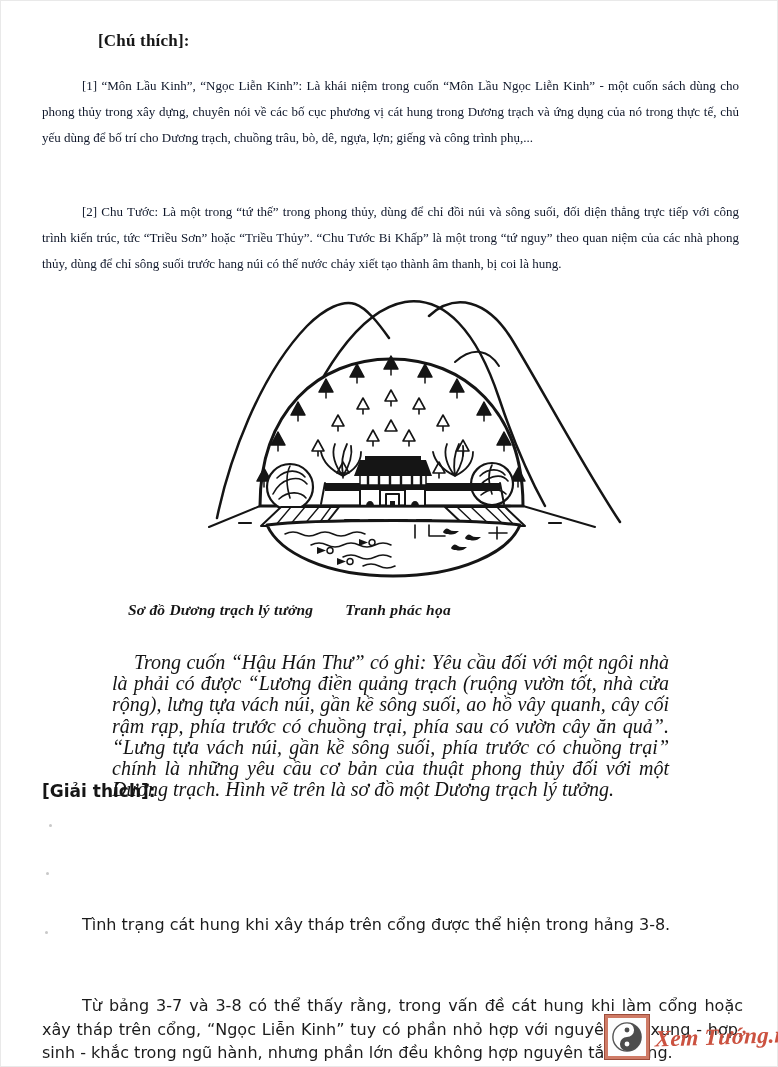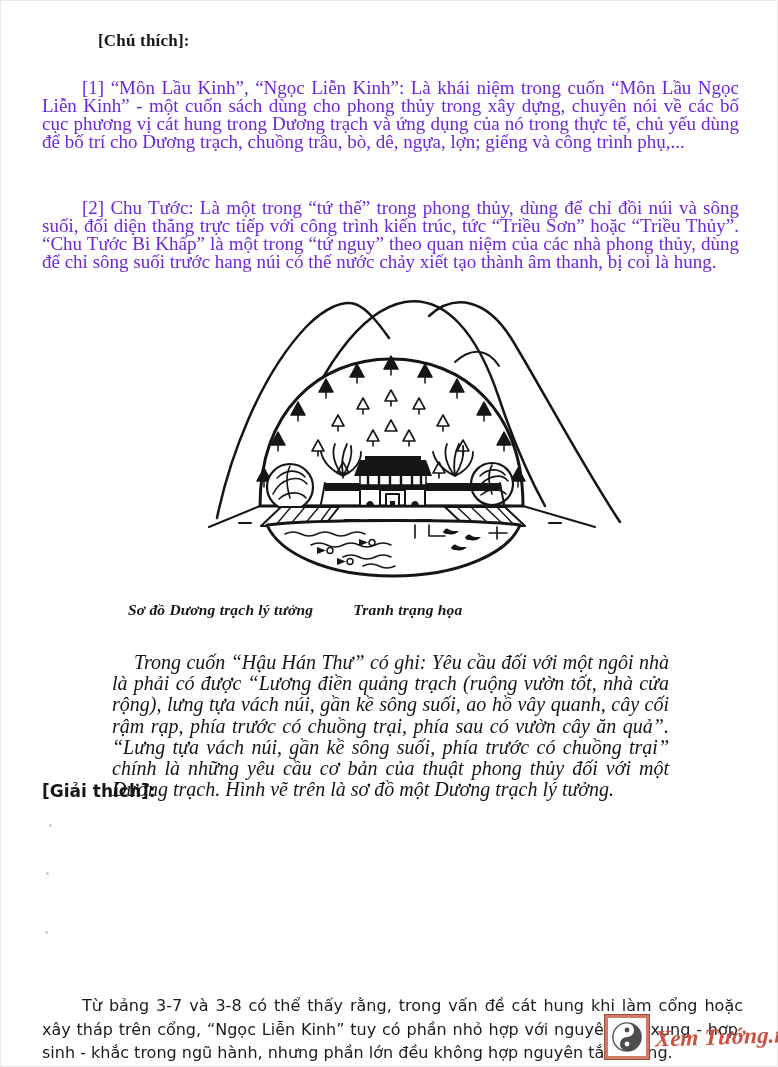--- a/index.html
+++ b/index.html
@@ -13,31 +13,31 @@
     background:#ffffff;color:#161616;overflow:hidden;
     box-shadow:inset 0 0 0 1px #e9e9e9;
   }
   
   .notes-heading{
     position:absolute;left:50px;top:31px;
     font-size:17px;font-weight:bold;letter-spacing:.2px;margin-left:48px;
   }
   .note-para{
     position:absolute;left:42px;width:697px;
-    font-size:19px;line-height:18px;text-align:justify;
-    text-indent:40px;color:#6d28d9;
+    font-size:13px;line-height:26px;text-align:justify;
+    text-indent:40px;color:#0f172a;
   }
   .note-1{top:60px;}
   .note-2{top:163px;margin-top:36px;}
   
   .figure{position:absolute;left:193px;top:280px;width:430px;height:312px;}
   .figure svg{display:block;width:430px;height:312px;}
   .captions{
     position:absolute;left:128px;top:601px;
-    display:flex;gap:40px;
+    display:flex;gap:32px;
     font-size:15.5px;font-weight:bold;font-style:italic;letter-spacing:.2px;
   }
   .fig-quote{
     position:absolute;left:112px;top:632px;width:557px;
     font-size:20px;line-height:21.2px;font-style:italic;
     text-align:justify;text-indent:22px;color:#141414;
   }
   
   .exp-heading{
     position:absolute;left:42px;top:781px;
@@ -208,26 +208,27 @@
           <path d="M 250,252 q 3,-6 7,-2 q 1,1 4,1 l 5,0 q -5,5 -11,3 q -4,0 -5,-2 z"></path>
           <path d="M 272,258 q 3,-6 7,-2 q 1,1 4,1 l 5,0 q -5,5 -11,3 q -4,0 -5,-2 z"></path>
           <path d="M 258,268 q 3,-6 7,-2 q 1,1 4,1 l 5,0 q -5,5 -11,3 q -4,0 -5,-2 z"></path>
         </g>
       </g>
     </svg>
   </div>
 
   <div class="captions">
     <span>Sơ đồ Dương trạch lý tưởng</span>
-    <span>Tranh trạng họa</span>
+    <span>Tranh phác họa</span>
   </div>
 
   <p class="fig-quote">Trong cuốn “Hậu Hán Thư” có ghi: Yêu cầu đối với một ngôi nhà là phải có được “Lương điền quảng trạch (ruộng vườn tốt, nhà cửa rộng), lưng tựa vách núi, gần kề sông suối, ao hồ vây quanh, cây cối rậm rạp, phía trước có chuồng trại, phía sau có vườn cây ăn quả”.  “Lưng tựa vách núi, gần kề sông suối, phía trước có chuồng trại” chính là những yêu cầu cơ bản của thuật phong thủy đối với một Dương trạch. Hình vẽ trên là sơ đồ một Dương trạch lý tưởng.</p>
 
   <div class="exp-heading">[Giải thích]:</div>
+  <p class="exp-para exp-2">Tình trạng cát hung khi xây tháp trên cổng được thể hiện trong hảng 3-8.</p>
   <p class="exp-para exp-3">Từ bảng 3-7 và 3-8 có thể thấy rằng, trong vấn đề cát hung khi làm cổng hoặc xây tháp trên cổng, “Ngọc Liễn Kinh” tuy có phần nhỏ hợp với nguyên tắc xung - hợp, sinh - khắc trong ngũ hành, nhưng phần lớn đều không hợp nguyên tắc chung.</p>
 
 
   <div class="logo">
     <div class="logo-frame">
       <div class="logo-inner">
         <svg width="32" height="32" viewBox="0 0 34 34">
           <circle cx="17" cy="17" r="15" fill="#ffffff" stroke="#555555" stroke-width="1.5"></circle>
           <path d="M 17,2 A 15,15 0 1 1 17,32 A 7.5,7.5 0 1 1 17,17 A 7.5,7.5 0 1 0 17,2 Z" fill="#4d4d4d"></path>
           <circle cx="17" cy="9.5" r="2.6" fill="#4d4d4d"></circle>

